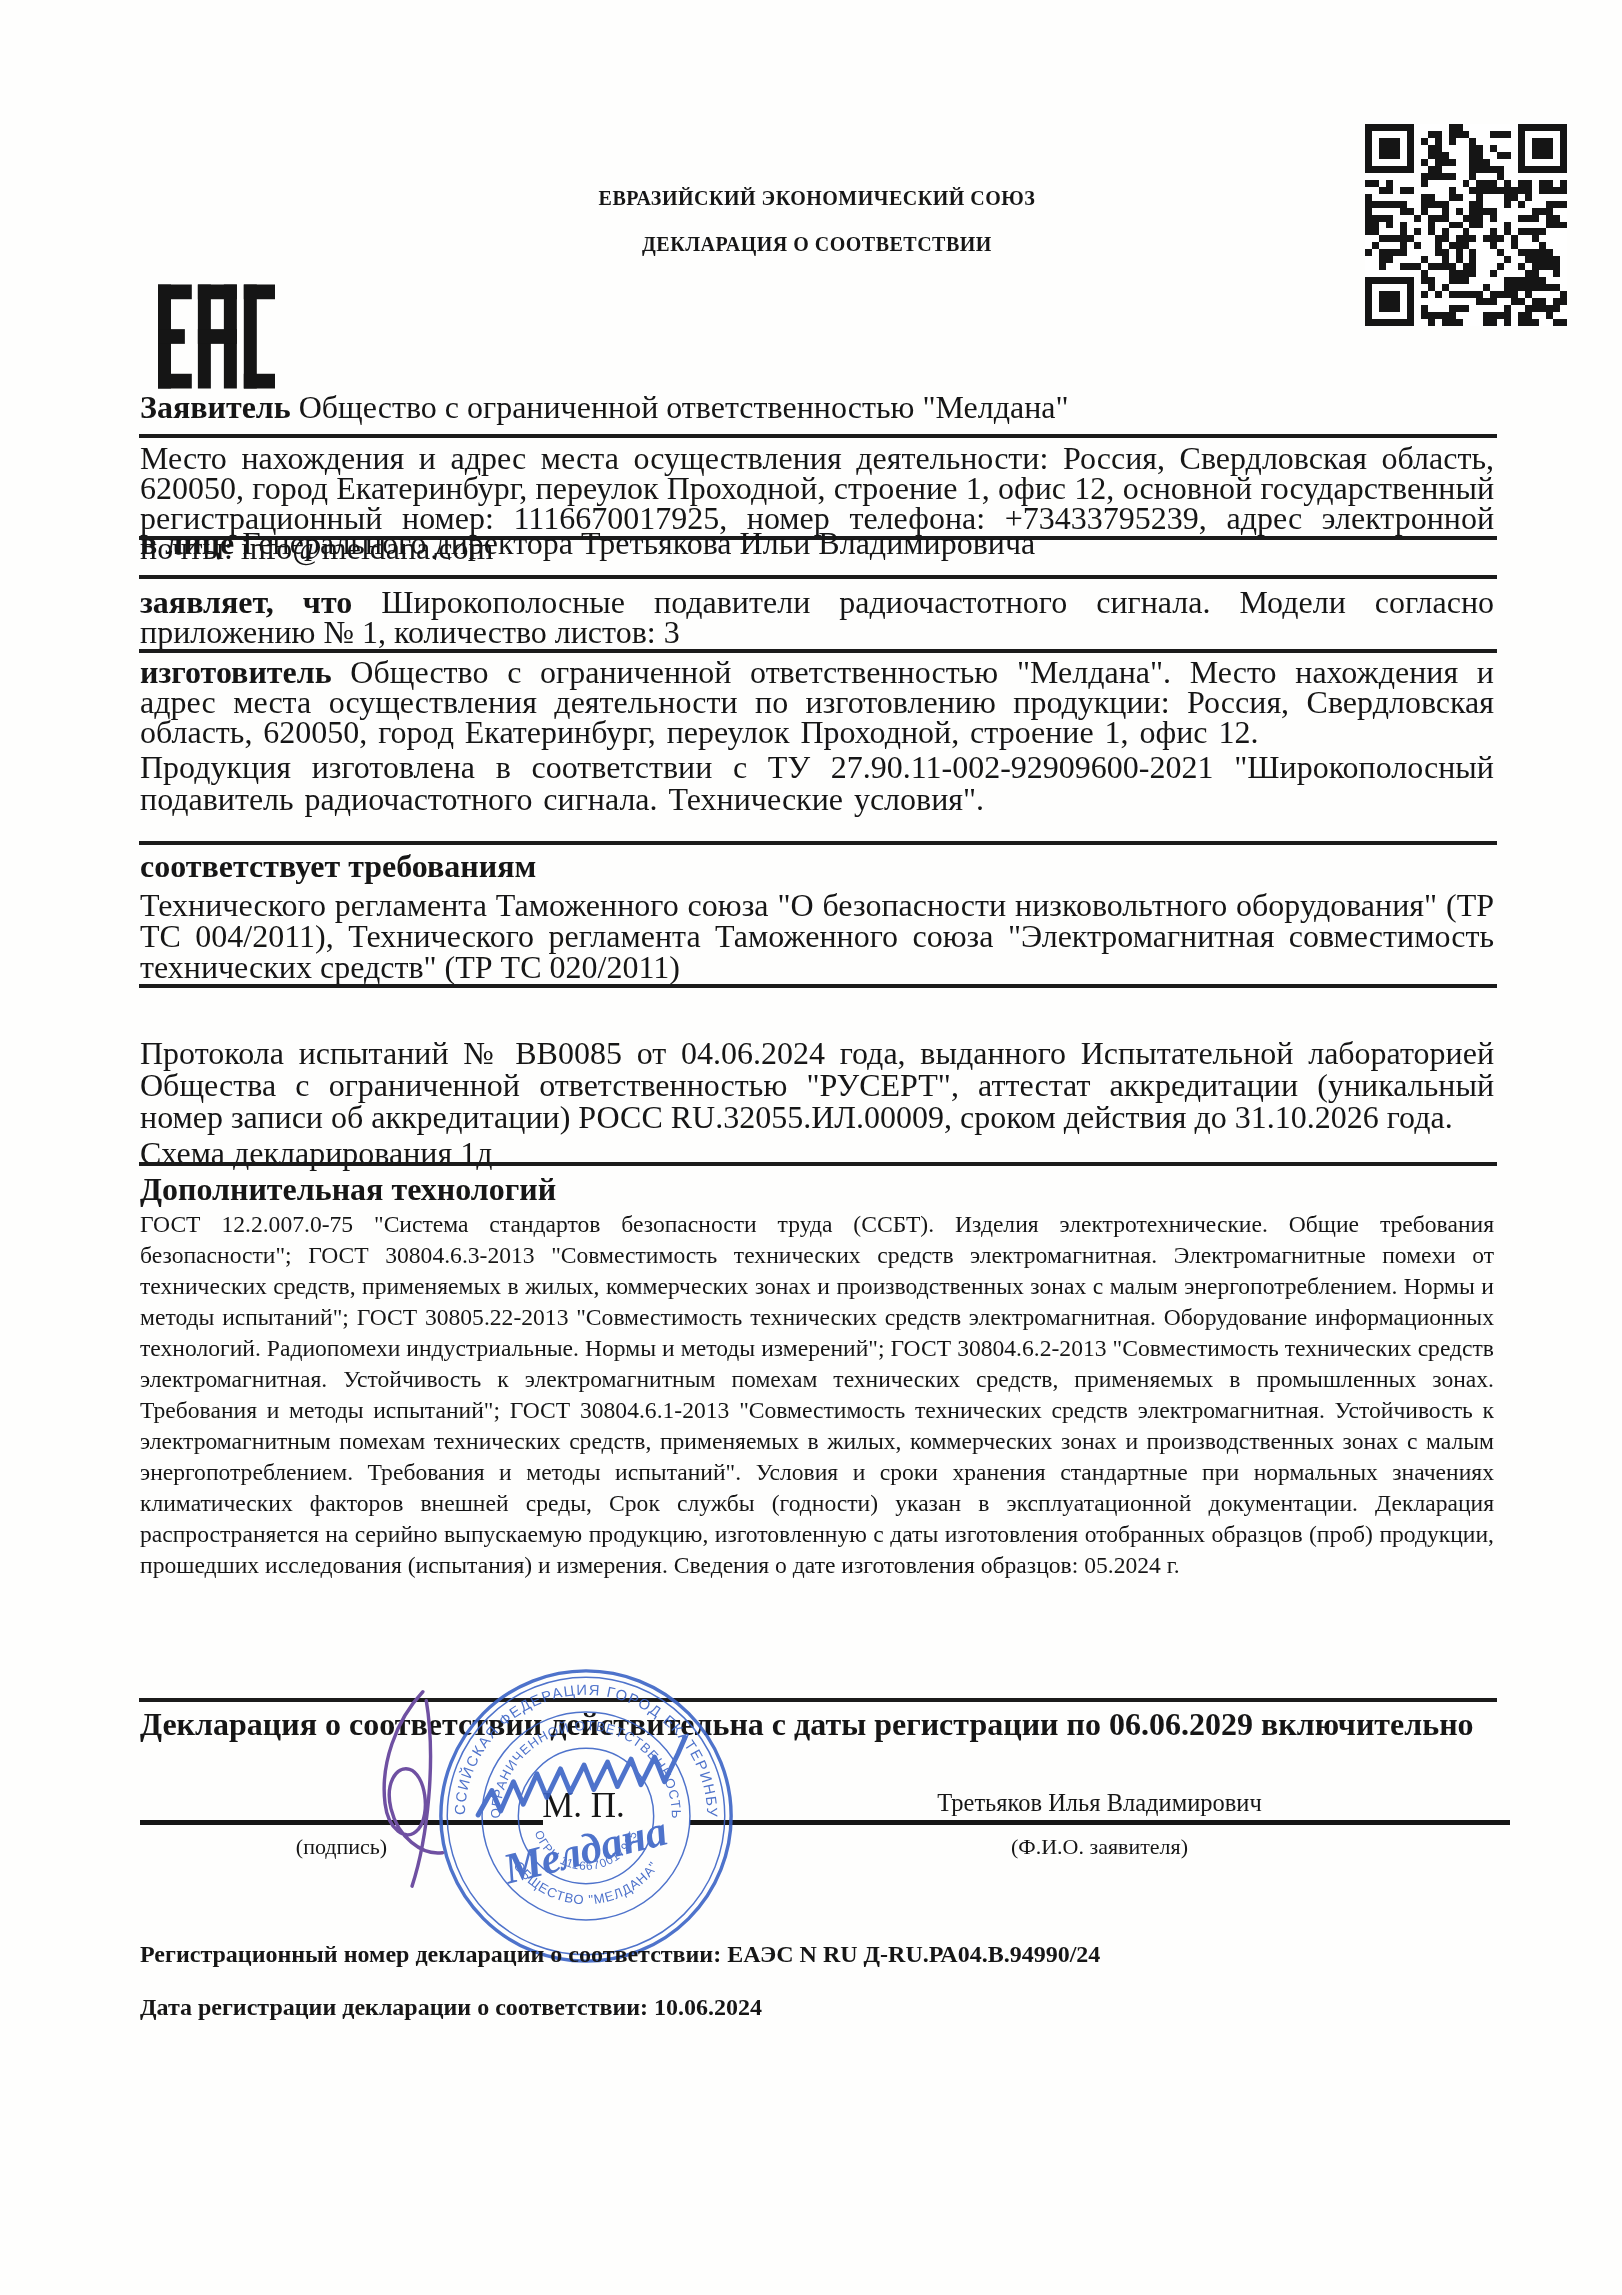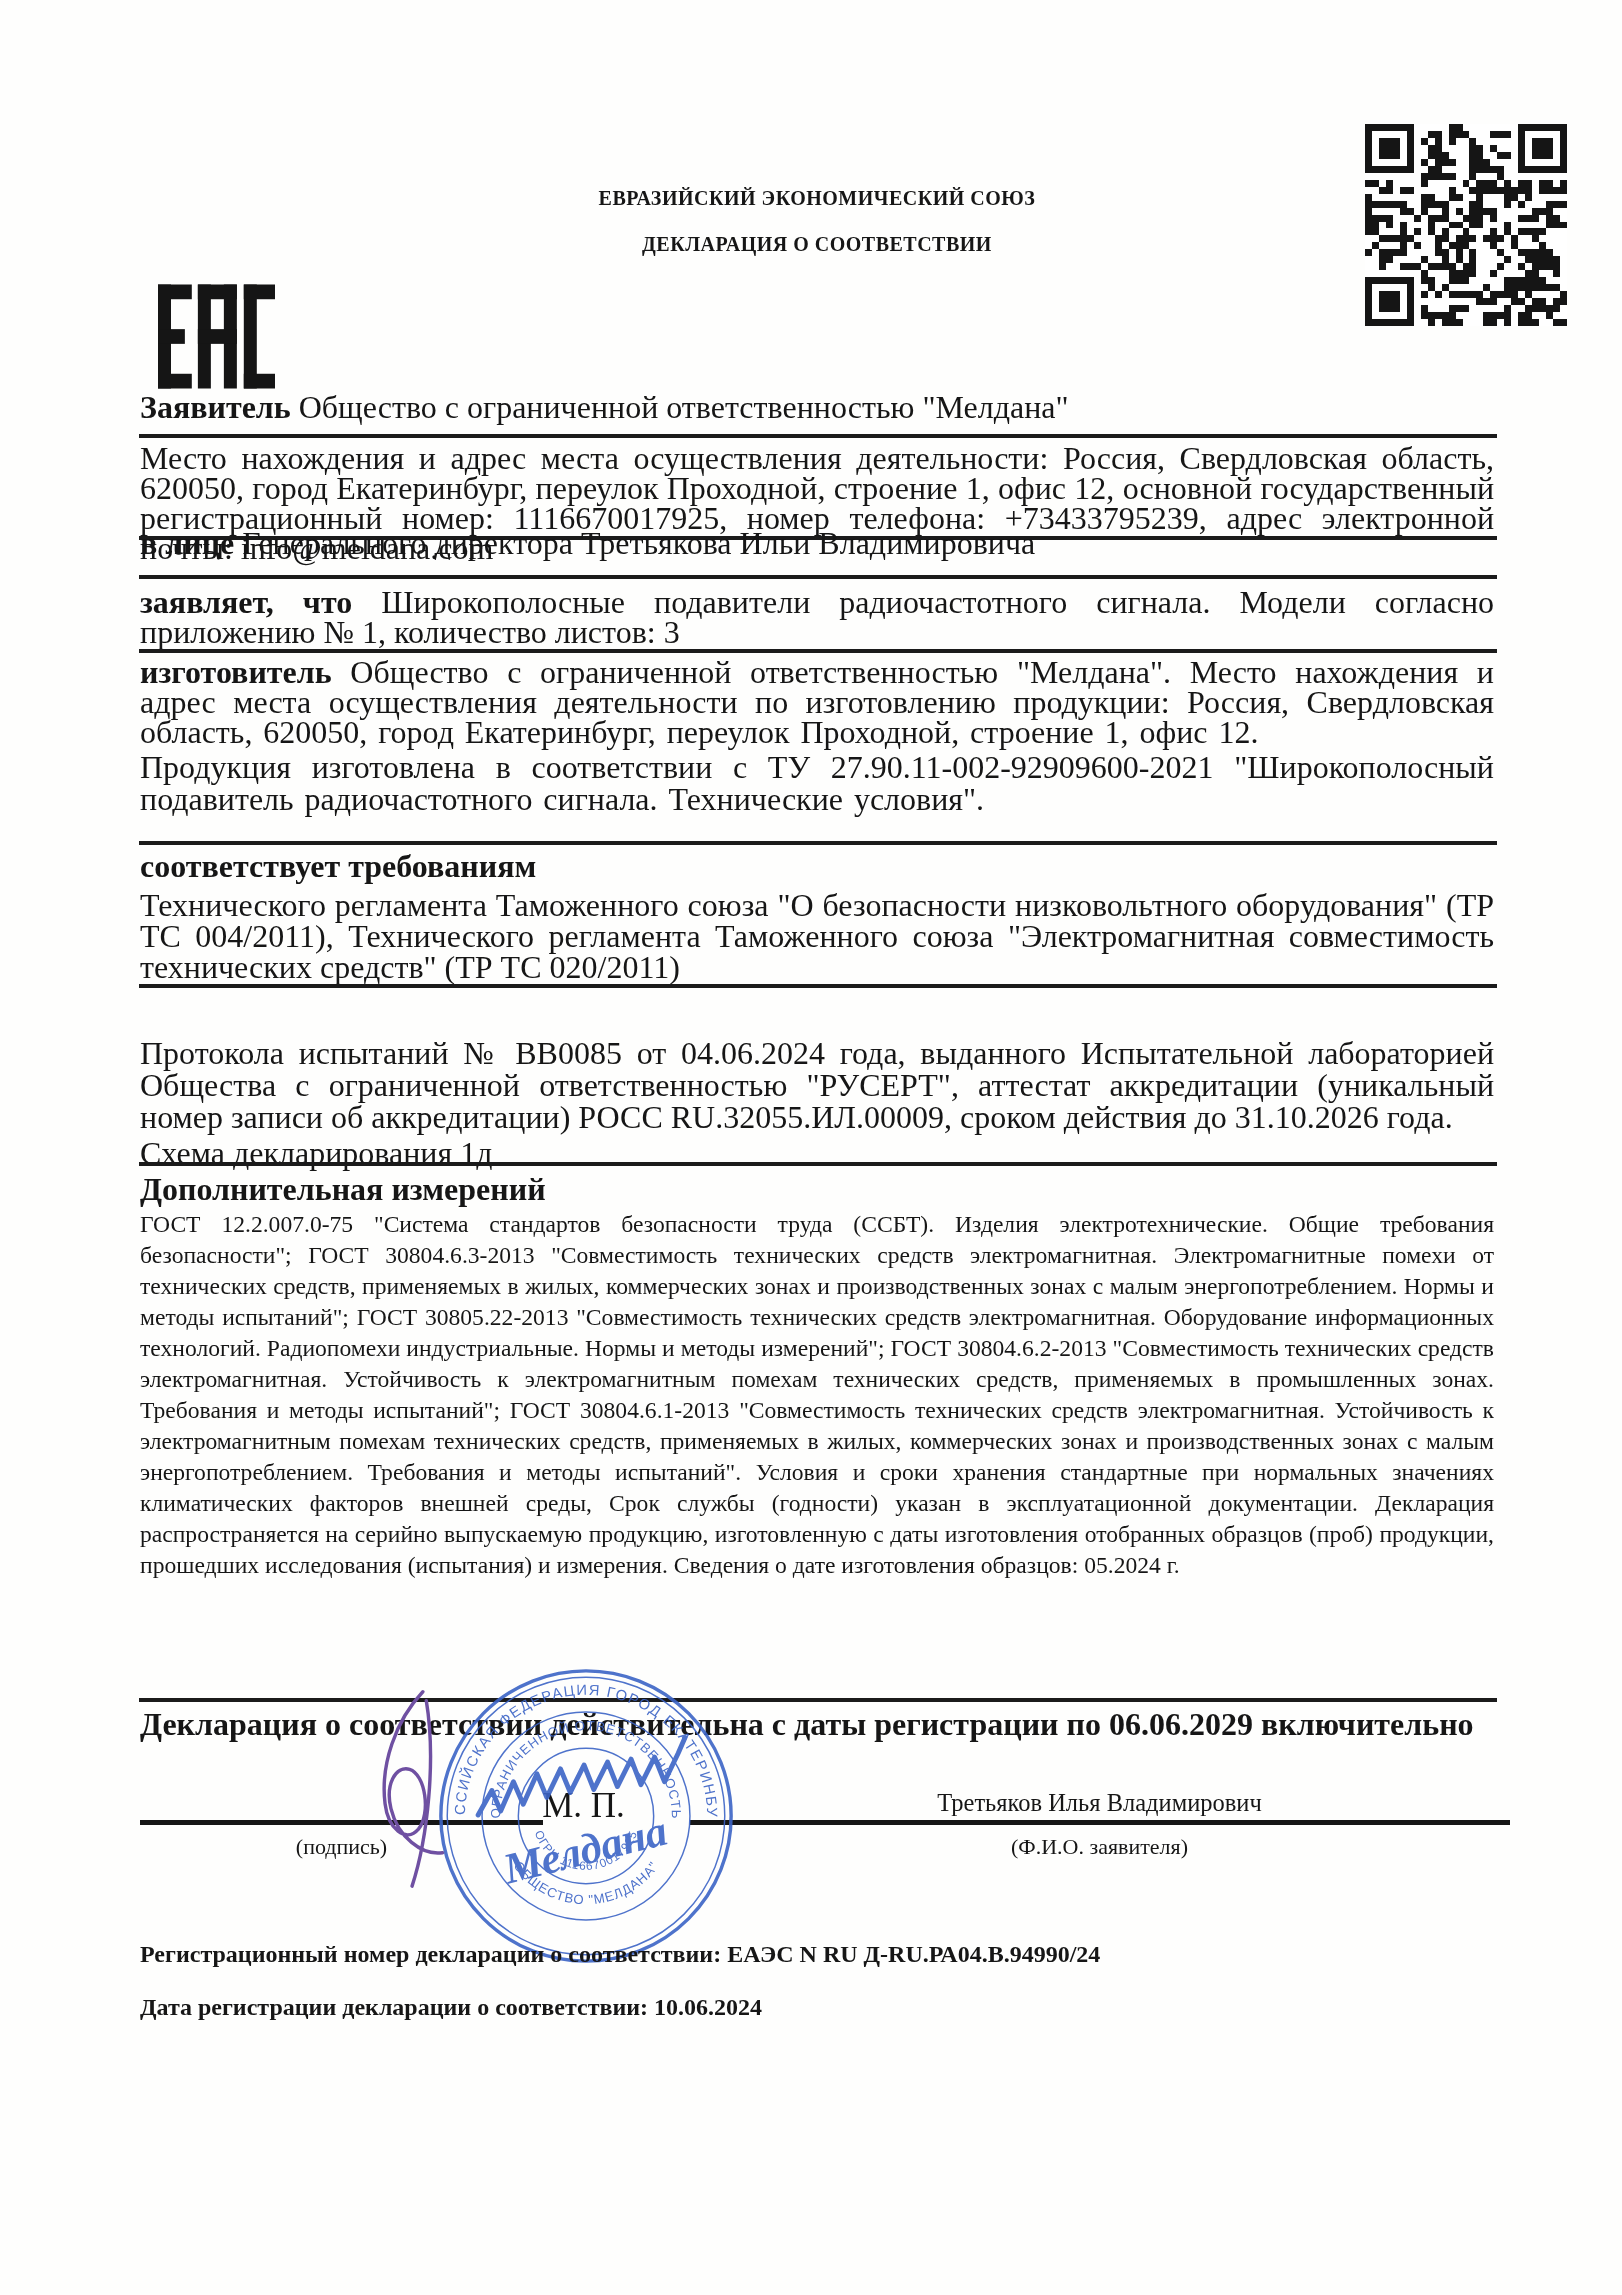--- a/index.html
+++ b/index.html
@@ -422,21 +422,21 @@
   <div class="abs body-text b" style="top:851px;">соответствует требованиям</div>
   <div class="abs body-text j" style="top:890px; line-height:31px;">Технического регламента Таможенного союза "О безопасности низковольтного оборудования" (ТР ТС 004/2011), Технического регламента Таможенного союза "Электромагнитная совместимость технических средств" (ТР ТС 020/2011)</div>
 
   <div class="rule" style="top:984px;"></div>
 
   <div class="abs body-text j" style="top:1037px; line-height:32px;">Протокола испытаний № ВВ0085 от 04.06.2024 года, выданного Испытательной лабораторией Общества с ограниченной ответственностью "РУСЕРТ", аттестат аккредитации (уникальный номер записи об аккредитации) РОСС RU.32055.ИЛ.00009, сроком действия до 31.10.2026 года.</div>
   <div class="abs body-text" style="top:1138px;">Схема декларирования 1д</div>
 
   <div class="rule" style="top:1162px;"></div>
 
-  <div class="abs body-text b" style="top:1174px;">Дополнительная измерений</div>
+  <div class="abs body-text b" style="top:1174px;">Дополнительная технологий</div>
   <div class="abs j" style="top:1209px; font-size:23.6px; line-height:31px;">ГОСТ 12.2.007.0-75  "Система стандартов безопасности труда (ССБТ). Изделия электротехнические. Общие требования безопасности"; ГОСТ 30804.6.3-2013  "Совместимость технических средств электромагнитная. Электромагнитные помехи от технических средств, применяемых в жилых, коммерческих зонах и производственных зонах с малым энергопотреблением. Нормы и методы испытаний"; ГОСТ 30805.22-2013 "Совместимость технических средств электромагнитная. Оборудование информационных технологий. Радиопомехи индустриальные. Нормы и методы измерений"; ГОСТ 30804.6.2-2013  "Совместимость технических средств электромагнитная. Устойчивость к электромагнитным помехам технических средств, применяемых в промышленных зонах. Требования и методы испытаний"; ГОСТ 30804.6.1-2013 "Совместимость технических средств электромагнитная. Устойчивость к электромагнитным помехам технических средств, применяемых в жилых, коммерческих зонах и производственных зонах с малым энергопотреблением. Требования и методы испытаний". Условия и сроки хранения стандартные при нормальных значениях климатических факторов внешней среды, Срок службы (годности) указан в эксплуатационной документации. Декларация распространяется на серийно выпускаемую продукцию, изготовленную с даты изготовления отобранных образцов (проб) продукции, прошедших исследования (испытания) и измерения. Сведения о дате изготовления образцов: 05.2024 г.</div>
 
   <div class="rule" style="top:1698px;"></div>
 
   <div class="abs body-text b" style="top:1709px;">Декларация о соответствии действительна с даты регистрации по 06.06.2029 включительно</div>
 
   <div class="sig-line" style="left:140px; width:403px;"></div>
   <div class="sig-line" style="left:690px; width:820px;"></div>
 
   <div class="centered-text caption" style="left:214px; top:1834px; width:255px;">(подпись)</div>

